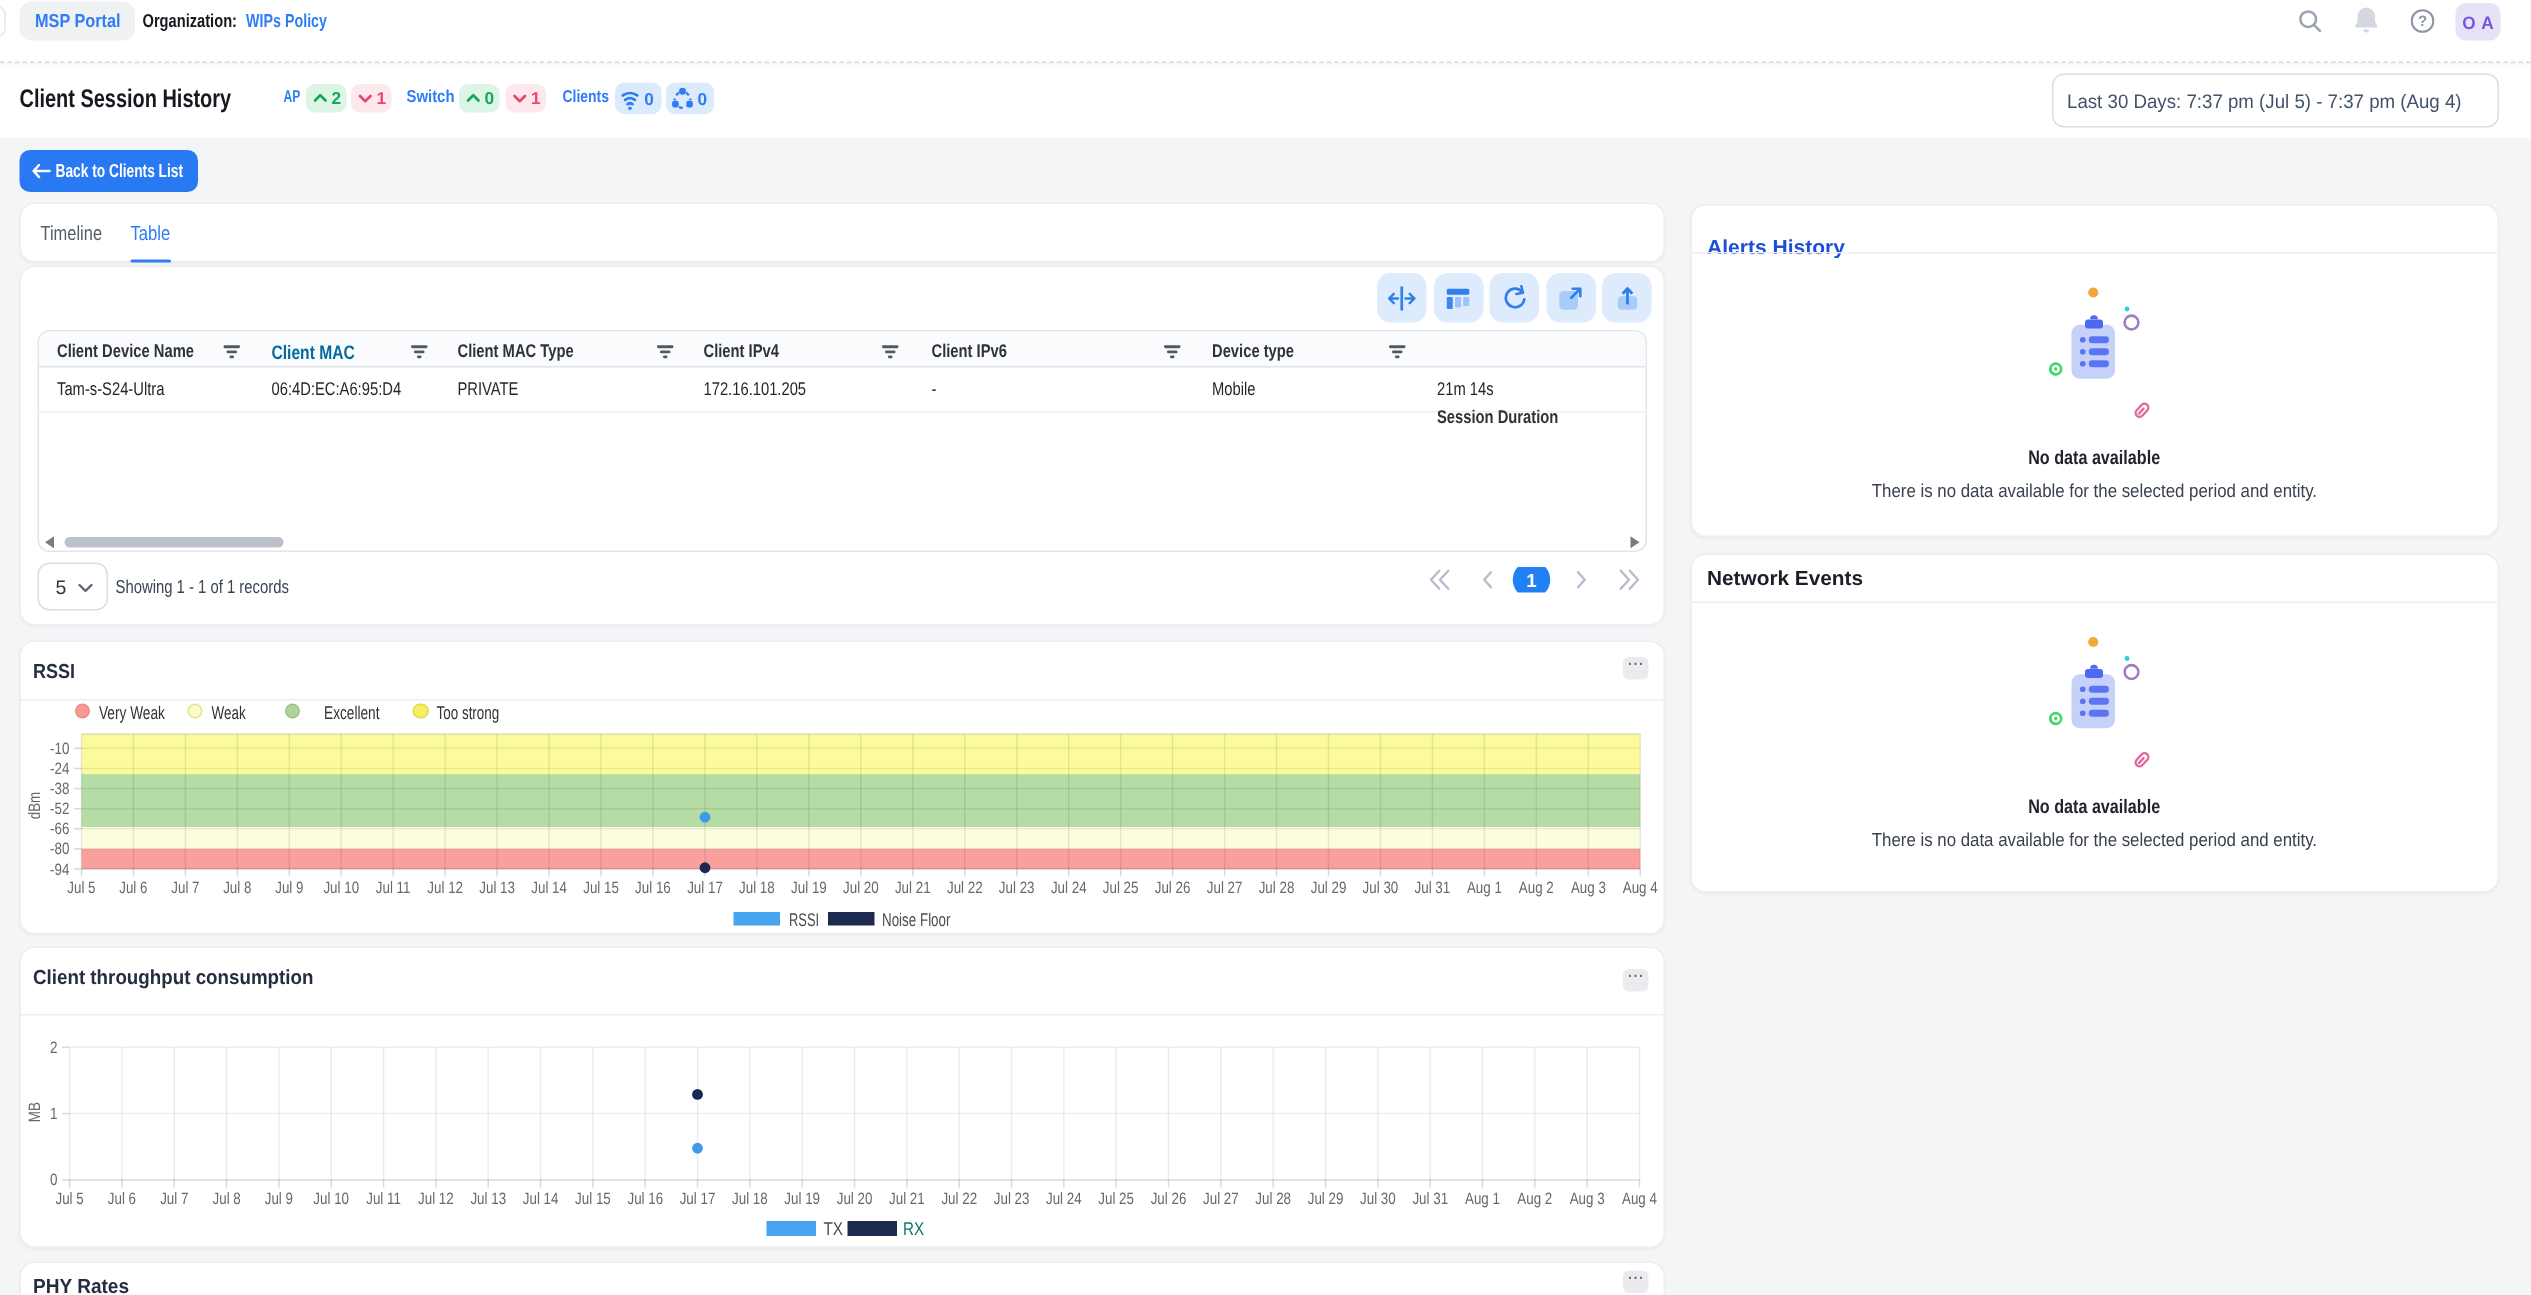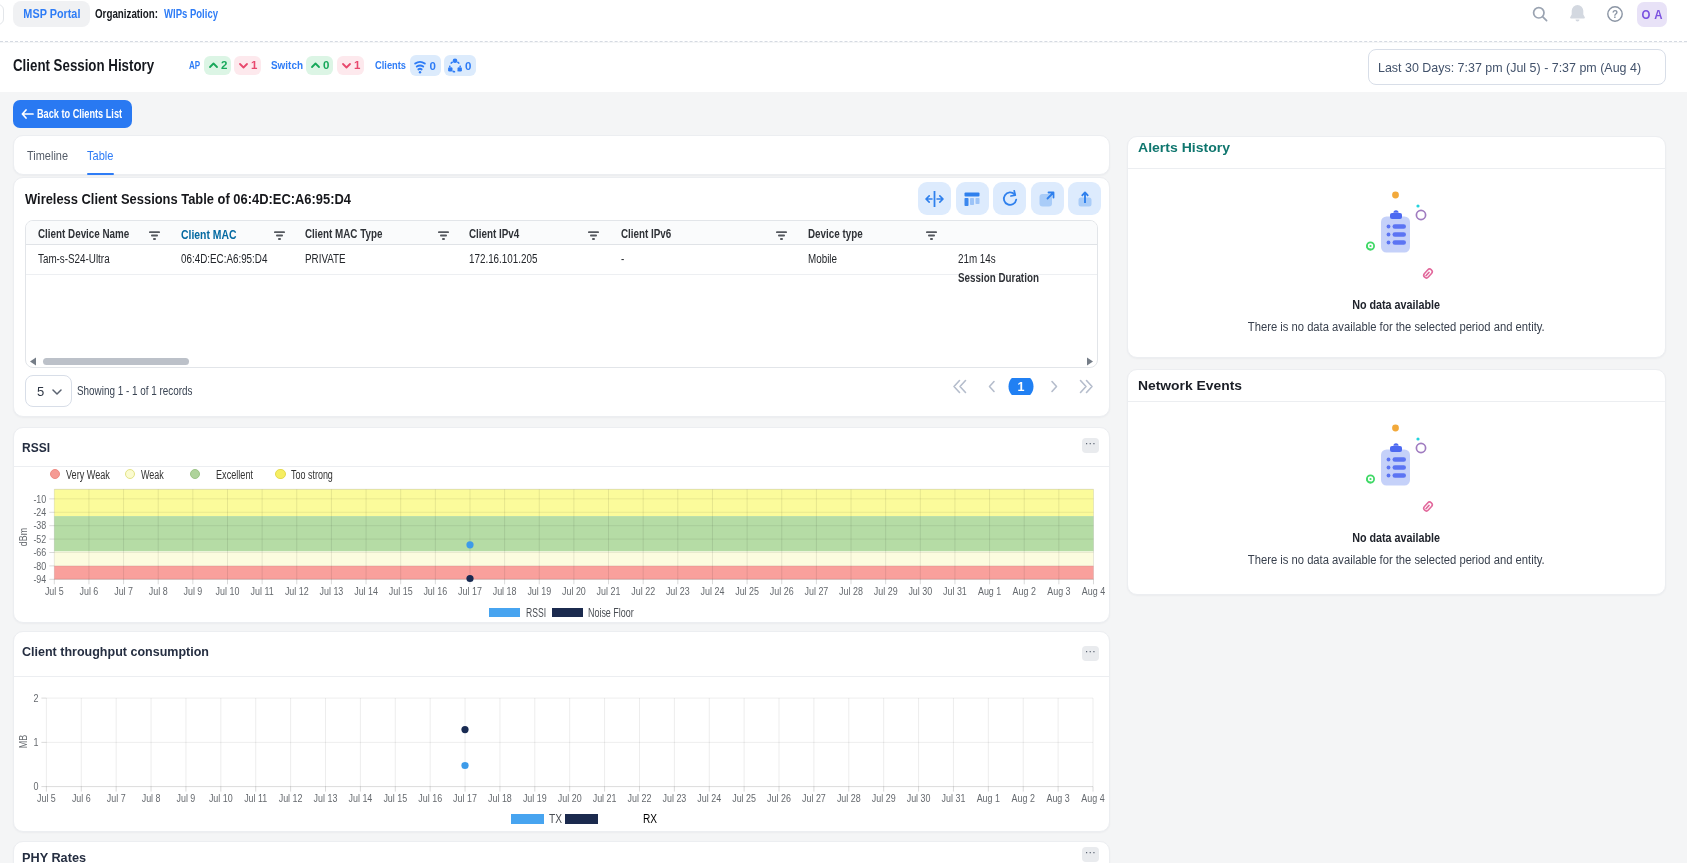--- a/index.html
+++ b/index.html
@@ -82,21 +82,20 @@
 <div class="abs" style="left:13px;top:100px;width:119px;height:28px;background:#2979f2;border-radius:7px;"></div>
 <svg class="abs" style="left:21px;top:109px" width="13" height="10" viewBox="0 0 13 10">
       <path d="M5 1 L1.4 5 L5 9 M1.6 5 H12" stroke="#fff" stroke-width="1.7" fill="none" stroke-linecap="round" stroke-linejoin="round"></path>
     </svg>
 <div class="abs" style="left:37px;top:107px;font-size:12.5px;font-weight:bold;color:#ffffff;white-space:nowrap;"><span style="display:inline-block;transform:scaleX(0.733);transform-origin:0 50%;white-space:nowrap;">Back to Clients List</span></div>
 <div class="card" style="left:13px;top:135px;width:1097px;height:40px;"></div>
 <div class="abs" style="left:26.5px;top:148px;font-size:13.5px;color:#555d69;white-space:nowrap;"><span style="display:inline-block;transform:scaleX(0.812);transform-origin:0 50%;white-space:nowrap;">Timeline</span></div>
 <div class="abs" style="left:87px;top:148px;font-size:13.5px;color:#2e7cf6;white-space:nowrap;"><span style="display:inline-block;transform:scaleX(0.821);transform-origin:0 50%;white-space:nowrap;">Table</span></div>
 <div class="abs" style="left:87px;top:172.5px;width:27px;height:2.5px;background:#2e7cf6;border-radius:2px;"></div>
 <div class="card" style="left:13px;top:177px;width:1097px;height:240px;"></div>
-<div class="abs" style="left:25px;top:191px;font-size:14.5px;font-weight:bold;color:#17181c;white-space:nowrap;"><span style="display:inline-block;transform:scaleX(0.890);transform-origin:0 50%;white-space:nowrap;">Wireless Client Sessions Table of 06:4D:EC:A6:95:D4</span></div>
 <div class="abs" style="left:918px;top:182px;width:33px;height:33px;background:#ddebfd;border-radius:9px;display:flex;align-items:center;justify-content:center;">
       <svg width="19" height="18" viewBox="0 0 19 18">
         <line x1="9.5" y1="1" x2="9.5" y2="17" stroke="#2f80ed" stroke-width="1.8"></line>
         <path d="M4.2 5.9 L1 9 L4.2 12.1 M1.2 9 H7" stroke="#2f80ed" stroke-width="1.6" fill="none" stroke-linecap="round" stroke-linejoin="round"></path>
         <path d="M14.8 5.9 L18 9 L14.8 12.1 M17.8 9 H12" stroke="#2f80ed" stroke-width="1.6" fill="none" stroke-linecap="round" stroke-linejoin="round"></path>
       </svg>
     </div>
 <div class="abs" style="left:955.5px;top:182px;width:33px;height:33px;background:#ddebfd;border-radius:9px;display:flex;align-items:center;justify-content:center;">
       <svg width="18" height="18" viewBox="0 0 18 18">
         <rect x="1.5" y="2.5" width="15" height="4" rx="1" fill="#2f80ed"></rect>
@@ -445,26 +444,26 @@
 <text x="1083.0" y="110.4" text-anchor="middle" font-family="Liberation Sans, sans-serif" font-size="11" fill="#65696e" textLength="23.3" lengthAdjust="spacingAndGlyphs">Aug 4</text>
 <circle cx="455.0" cy="37.6" r="3.6" fill="#182a52"></circle>
 <circle cx="455.0" cy="73.5" r="3.6" fill="#3d9be9"></circle>
 <g transform="translate(12.5,49.5) rotate(-90)">
         <text x="0.0" y="4.0" text-anchor="middle" font-family="Liberation Sans, sans-serif" font-size="11" fill="#65696e" textLength="13.4" lengthAdjust="spacingAndGlyphs">MB</text>
       </g>
 </svg>
 <div class="abs" style="left:511px;top:814px;width:33px;height:9.5px;background:#47a4f0;"></div>
 <div class="abs" style="left:549px;top:812px;font-size:12.3px;color:#4a4e54;white-space:nowrap;"><span style="display:inline-block;transform:scaleX(0.830);transform-origin:0 50%;white-space:nowrap;">TX</span></div>
 <div class="abs" style="left:564.5px;top:814px;width:33px;height:9.5px;background:#1b2a4e;"></div>
-<div class="abs" style="left:602px;top:812px;font-size:12.3px;color:#000000;white-space:nowrap;margin-left:41px;"><span style="display:inline-block;transform:scaleX(0.823);transform-origin:0 50%;white-space:nowrap;">RX</span></div>
+<div class="abs" style="left:602px;top:812px;font-size:12.3px;color:#0f766e;white-space:nowrap;"><span style="display:inline-block;transform:scaleX(0.823);transform-origin:0 50%;white-space:nowrap;">RX</span></div>
 <div class="card" style="left:13px;top:841px;width:1097px;height:60px;"></div>
 <div class="abs" style="left:22px;top:850px;font-size:13.5px;font-weight:bold;color:#252e41;white-space:nowrap;"><span style="display:inline-block;transform:scaleX(0.941);transform-origin:0 50%;white-space:nowrap;">PHY Rates</span></div>
 <div class="dots" style="left:1082px;top:847px;">⋯</div>
 <div class="card" style="left:1127px;top:136px;width:539px;height:222px;"></div>
-<div class="abs" style="left:1138px;top:140px;font-size:13.5px;font-weight:bold;color:#0f766e;white-space:nowrap;"><span style="display:inline-block;transform:scaleX(1.039);transform-origin:0 50%;white-space:nowrap;">Alerts History</span></div>
+<div class="abs" style="left:1138px;top:157px;font-size:13.5px;font-weight:bold;color:#1d4ed8;white-space:nowrap;"><span style="display:inline-block;transform:scaleX(1.039);transform-origin:0 50%;white-space:nowrap;">Alerts History</span></div>
 <div class="abs" style="left:1128px;top:167.5px;width:537px;height:1px;background:#eceef1;"></div>
 <svg class="abs" style="left:1354px;top:180px" width="90" height="110" viewBox="0 0 90 110">
 <circle cx="41.5" cy="15" r="3.4" fill="#f2a93b"></circle>
 <circle cx="64" cy="26" r="1.6" fill="#23d3dd"></circle>
 <circle cx="67" cy="35" r="4.6" fill="none" stroke="#a07cc0" stroke-width="1.7"></circle>
 <rect x="27" y="36.5" width="29" height="36" rx="5.5" fill="#c5d1f9"></rect>
 <rect x="36" y="33" width="12" height="6" rx="2" fill="#4d69f1"></rect>
 <path d="M42 30.2 a2.6 2.6 0 0 1 2.6 2.6 l-5.2 0 a2.6 2.6 0 0 1 2.6 -2.6 z" fill="#4d69f1"></path>
 <circle cx="34.5" cy="46.5" r="1.9" fill="#5b74f3"></circle>
       <rect x="38.5" y="44.2" width="13.5" height="4.6" rx="2.3" fill="#5b74f3"></rect>

